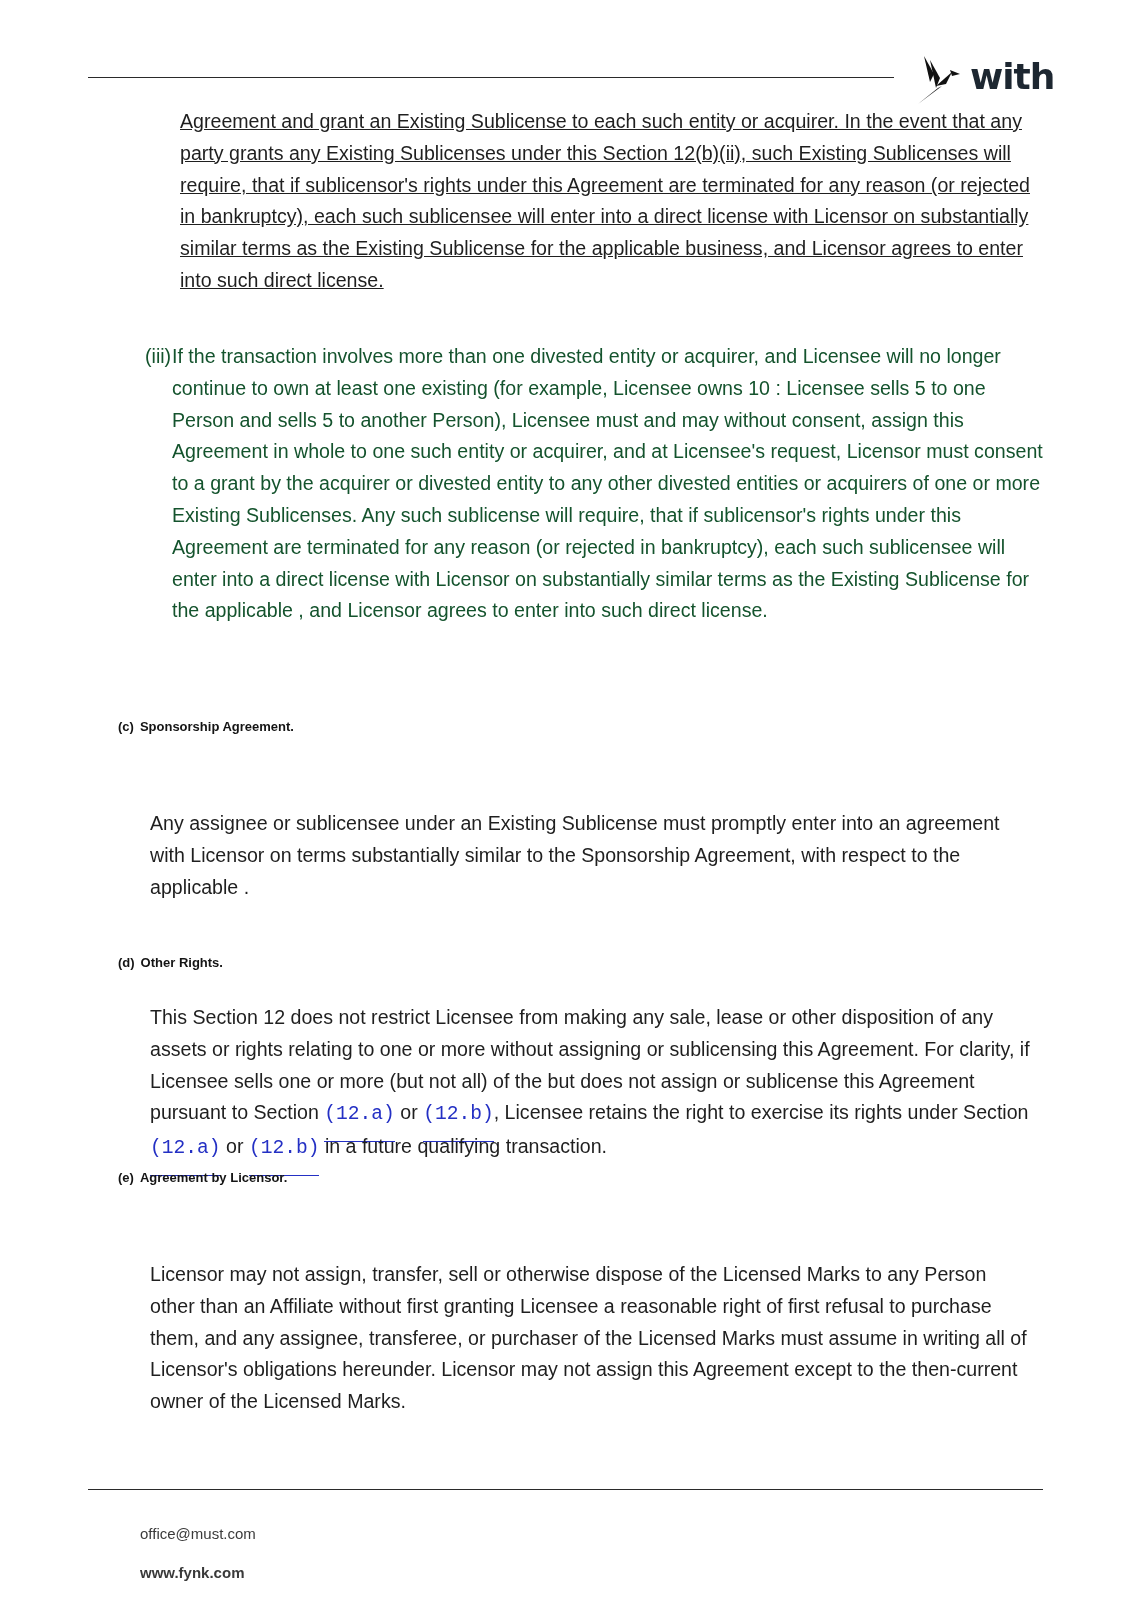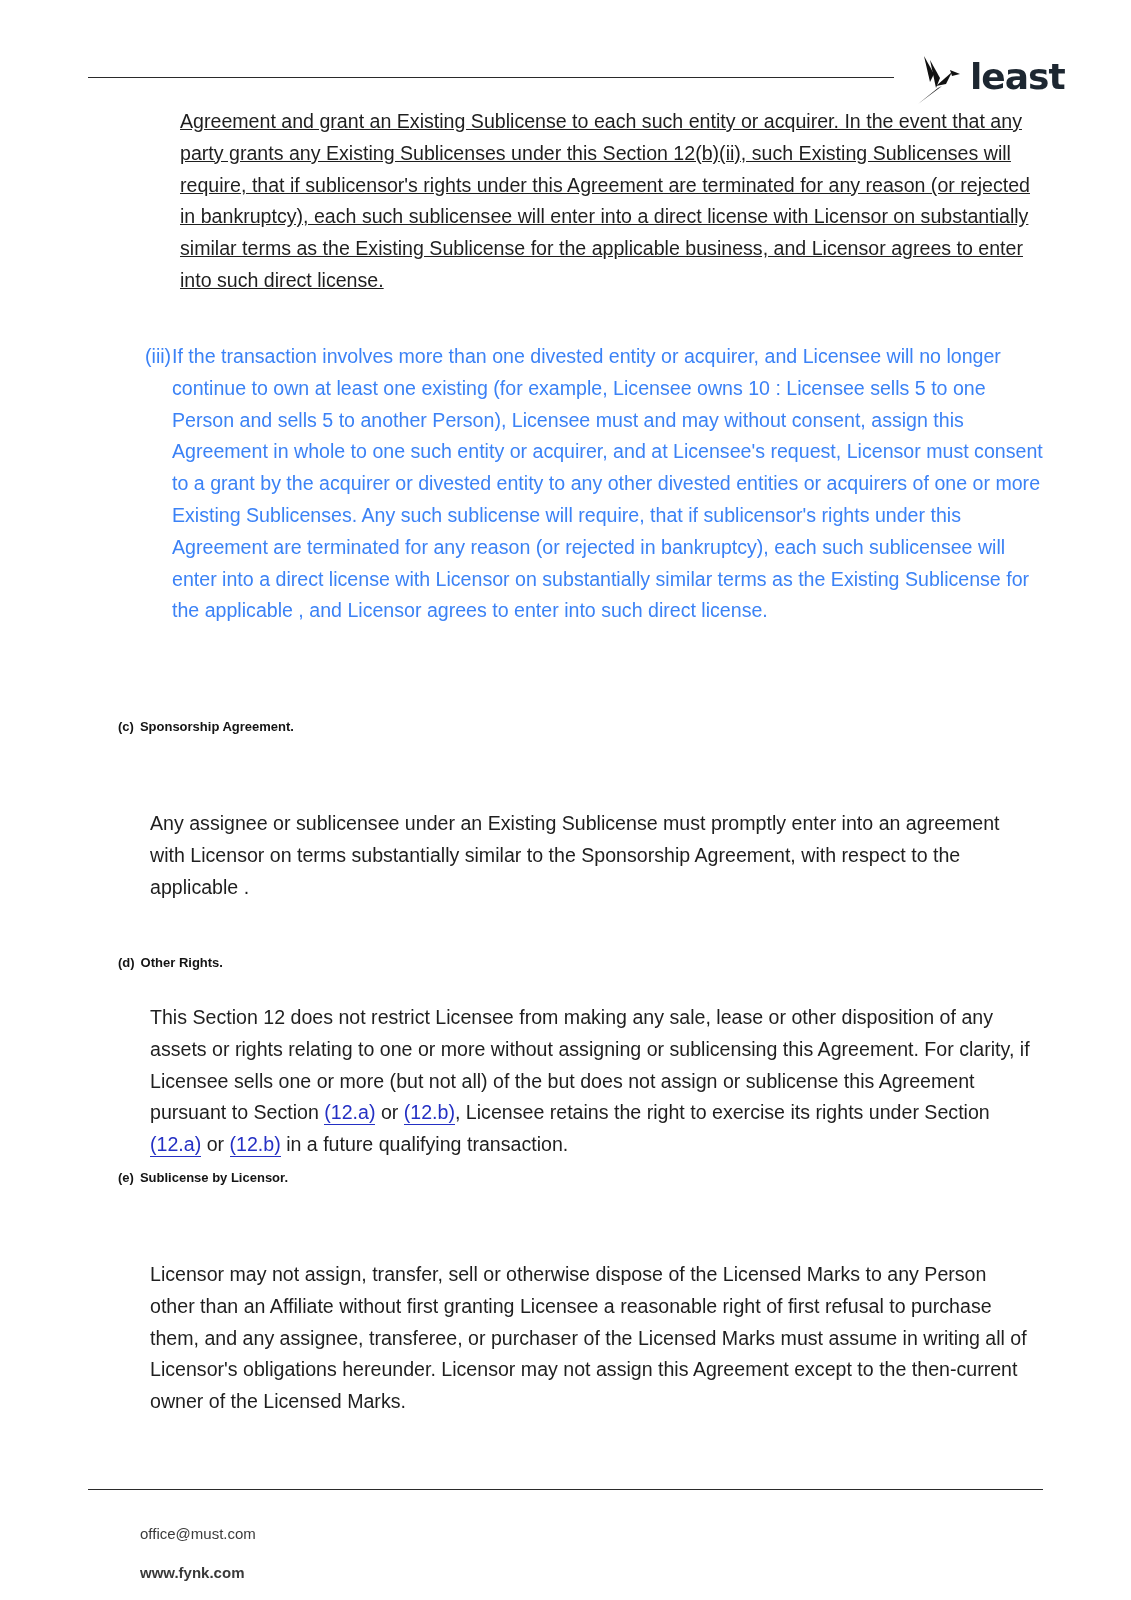--- a/index.html
+++ b/index.html
@@ -8,65 +8,65 @@
     font-family: "Liberation Sans", "DejaVu Sans", sans-serif;
     color: #1c1c1c;
   }
   .header-rule { position: absolute; left: 88px; top: 77px; width: 806px; height: 0; border-top: 1.6px solid #2a2a2a; }
   .logo { position: absolute; left: 916px; top: 52px; height: 54px; display: flex; align-items: center; }
   .logo svg { display: block; }
   .logo-word { font-family: "DejaVu Sans", sans-serif; font-weight: bold; font-size: 36px; color: #1d2731; letter-spacing: -1px; margin-left: 6px; margin-top: -6px; }
 
   .para { position: absolute; font-size: 19.6px; line-height: 31.8px; color: #1f1f1f; text-decoration: underline; }
   .para.cont { left: 180px; top: 106px; width: 860px; }
-  .item-iii { position: absolute; left: 145px; top: 341px; width: 900px; font-size: 19.6px; line-height: 31.8px; color:#3b82f6; }
+  .item-iii { position: absolute; left: 145px; top: 341px; width: 900px; font-size: 19.6px; line-height: 31.8px; color:#14532d; }
   .item-iii .marker { position: absolute; left: 0; top: 0; }
   .item-iii .body { margin-left: 27px; }
 
   .heading { position: absolute; left: 118px; font-size: 13px; font-weight: bold; color: #141414; }
   .heading .lbl { font-weight: normal; margin-right: 6px; font-weight: bold; }
   .sec-body { position: absolute; left: 150px; width: 880px; font-size: 19.6px; line-height: 31.8px; color:#1f1f1f;margin-top:40px; }
 
-  .xref { color: #2430c4; text-decoration: none; border-bottom: 1.6px solid #2430c4; padding-bottom: 1px; }
+  .xref { color: #2430c4; text-decoration: none; border-bottom: 1.6px solid #2430c4; padding-bottom: 16px; font-family: Liberation Mono, monospace; }
 
   .footer-rule { position: absolute; left: 88px; top: 1489px; width: 955px; height: 0; border-top: 1.6px solid #2a2a2a; }
   .footer-text { position: absolute; left: 140px; font-size: 15px; color: #3a3a3a; }
 </style>
 </head>
 <body>
 
 <div class="header-rule"></div>
 <div class="logo">
   <svg width="48" height="54" viewBox="0 0 48 54">
     <polygon points="8,4 14,30 18,22" fill="#111"></polygon>
     <polygon points="14,8 20,36 24,26" fill="#111"></polygon>
     <polygon points="20,34 36,20 30,32" fill="#111"></polygon>
     <polygon points="34,18 44,22 36,24" fill="#111"></polygon>
     <polygon points="22,36 2,52 26,34" fill="#111"></polygon>
   </svg>
-  <span class="logo-word">least</span>
+  <span class="logo-word">with</span>
 </div>
 
 <div class="para cont">Agreement and grant an Existing Sublicense to each such entity or acquirer. In the event that any party grants any Existing Sublicenses under this Section 12(b)(ii), such Existing Sublicenses will require, that if sublicensor's rights under this Agreement are terminated for any reason (or rejected in bankruptcy), each such sublicensee will enter into a direct license with Licensor on substantially similar terms as the Existing Sublicense for the applicable business, and Licensor agrees to enter into such direct license.</div>
 
 <div class="item-iii">
   <span class="marker">(iii)</span>
   <div class="body">If the transaction involves more than one divested entity or acquirer, and Licensee will no longer continue to own at least one existing (for example, Licensee owns 10 : Licensee sells 5 to one Person and sells 5 to another Person), Licensee must and may without consent, assign this Agreement in whole to one such entity or acquirer, and at Licensee's request, Licensor must consent to a grant by the acquirer or divested entity to any other divested entities or acquirers of one or more Existing Sublicenses. Any such sublicense will require, that if sublicensor's rights under this Agreement are terminated for any reason (or rejected in bankruptcy), each such sublicensee will enter into a direct license with Licensor on substantially similar terms as the Existing Sublicense for the applicable , and Licensor agrees to enter into such direct license.</div>
 </div>
 
 <div class="heading" style="top:719px;">
   <span class="lbl">(c)</span><span>Sponsorship Agreement.</span>
 </div>
 <div class="sec-body" style="top:768px;">Any assignee or sublicensee under an Existing Sublicense must promptly enter into an agreement with Licensor on terms substantially similar to the Sponsorship Agreement, with respect to the applicable .</div>
 
 <div class="heading" style="top:955px;">
   <span class="lbl">(d)</span><span>Other Rights.</span>
 </div>
 <div class="sec-body" style="top:962px;"><span>This Section 12 does not restrict Licensee from making any sale, lease or other disposition of any assets or rights relating to one or more without assigning or sublicensing this Agreement. For clarity, if Licensee sells one or more (but not all) of the but does not assign or sublicense this Agreement pursuant to Section </span><a class="xref" href="#">(12.a)</a><span> or </span><a class="xref" href="#">(12.b)</a><span>, Licensee retains the right to exercise its rights under Section </span><a class="xref" href="#">(12.a)</a><span> or </span><a class="xref" href="#">(12.b)</a><span> in a future qualifying transaction.</span></div>
 
 <div class="heading" style="top:1170px;">
-  <span class="lbl">(e)</span><span>Sublicense by Licensor.</span>
+  <span class="lbl">(e)</span><span>Agreement by Licensor.</span>
 </div>
 <div class="sec-body" style="top:1219px;">Licensor may not assign, transfer, sell or otherwise dispose of the Licensed Marks to any Person other than an Affiliate without first granting Licensee a reasonable right of first refusal to purchase them, and any assignee, transferee, or purchaser of the Licensed Marks must assume in writing all of Licensor's obligations hereunder. Licensor may not assign this Agreement except to the then-current owner of the Licensed Marks.</div>
 
 <div class="footer-rule"></div>
 <div class="footer-text" style="top:1564px;font-weight:bold;">www.fynk.com</div>
 <div class="footer-text" style="top:1525px;">office@must.com</div>
 
 </body></html>

